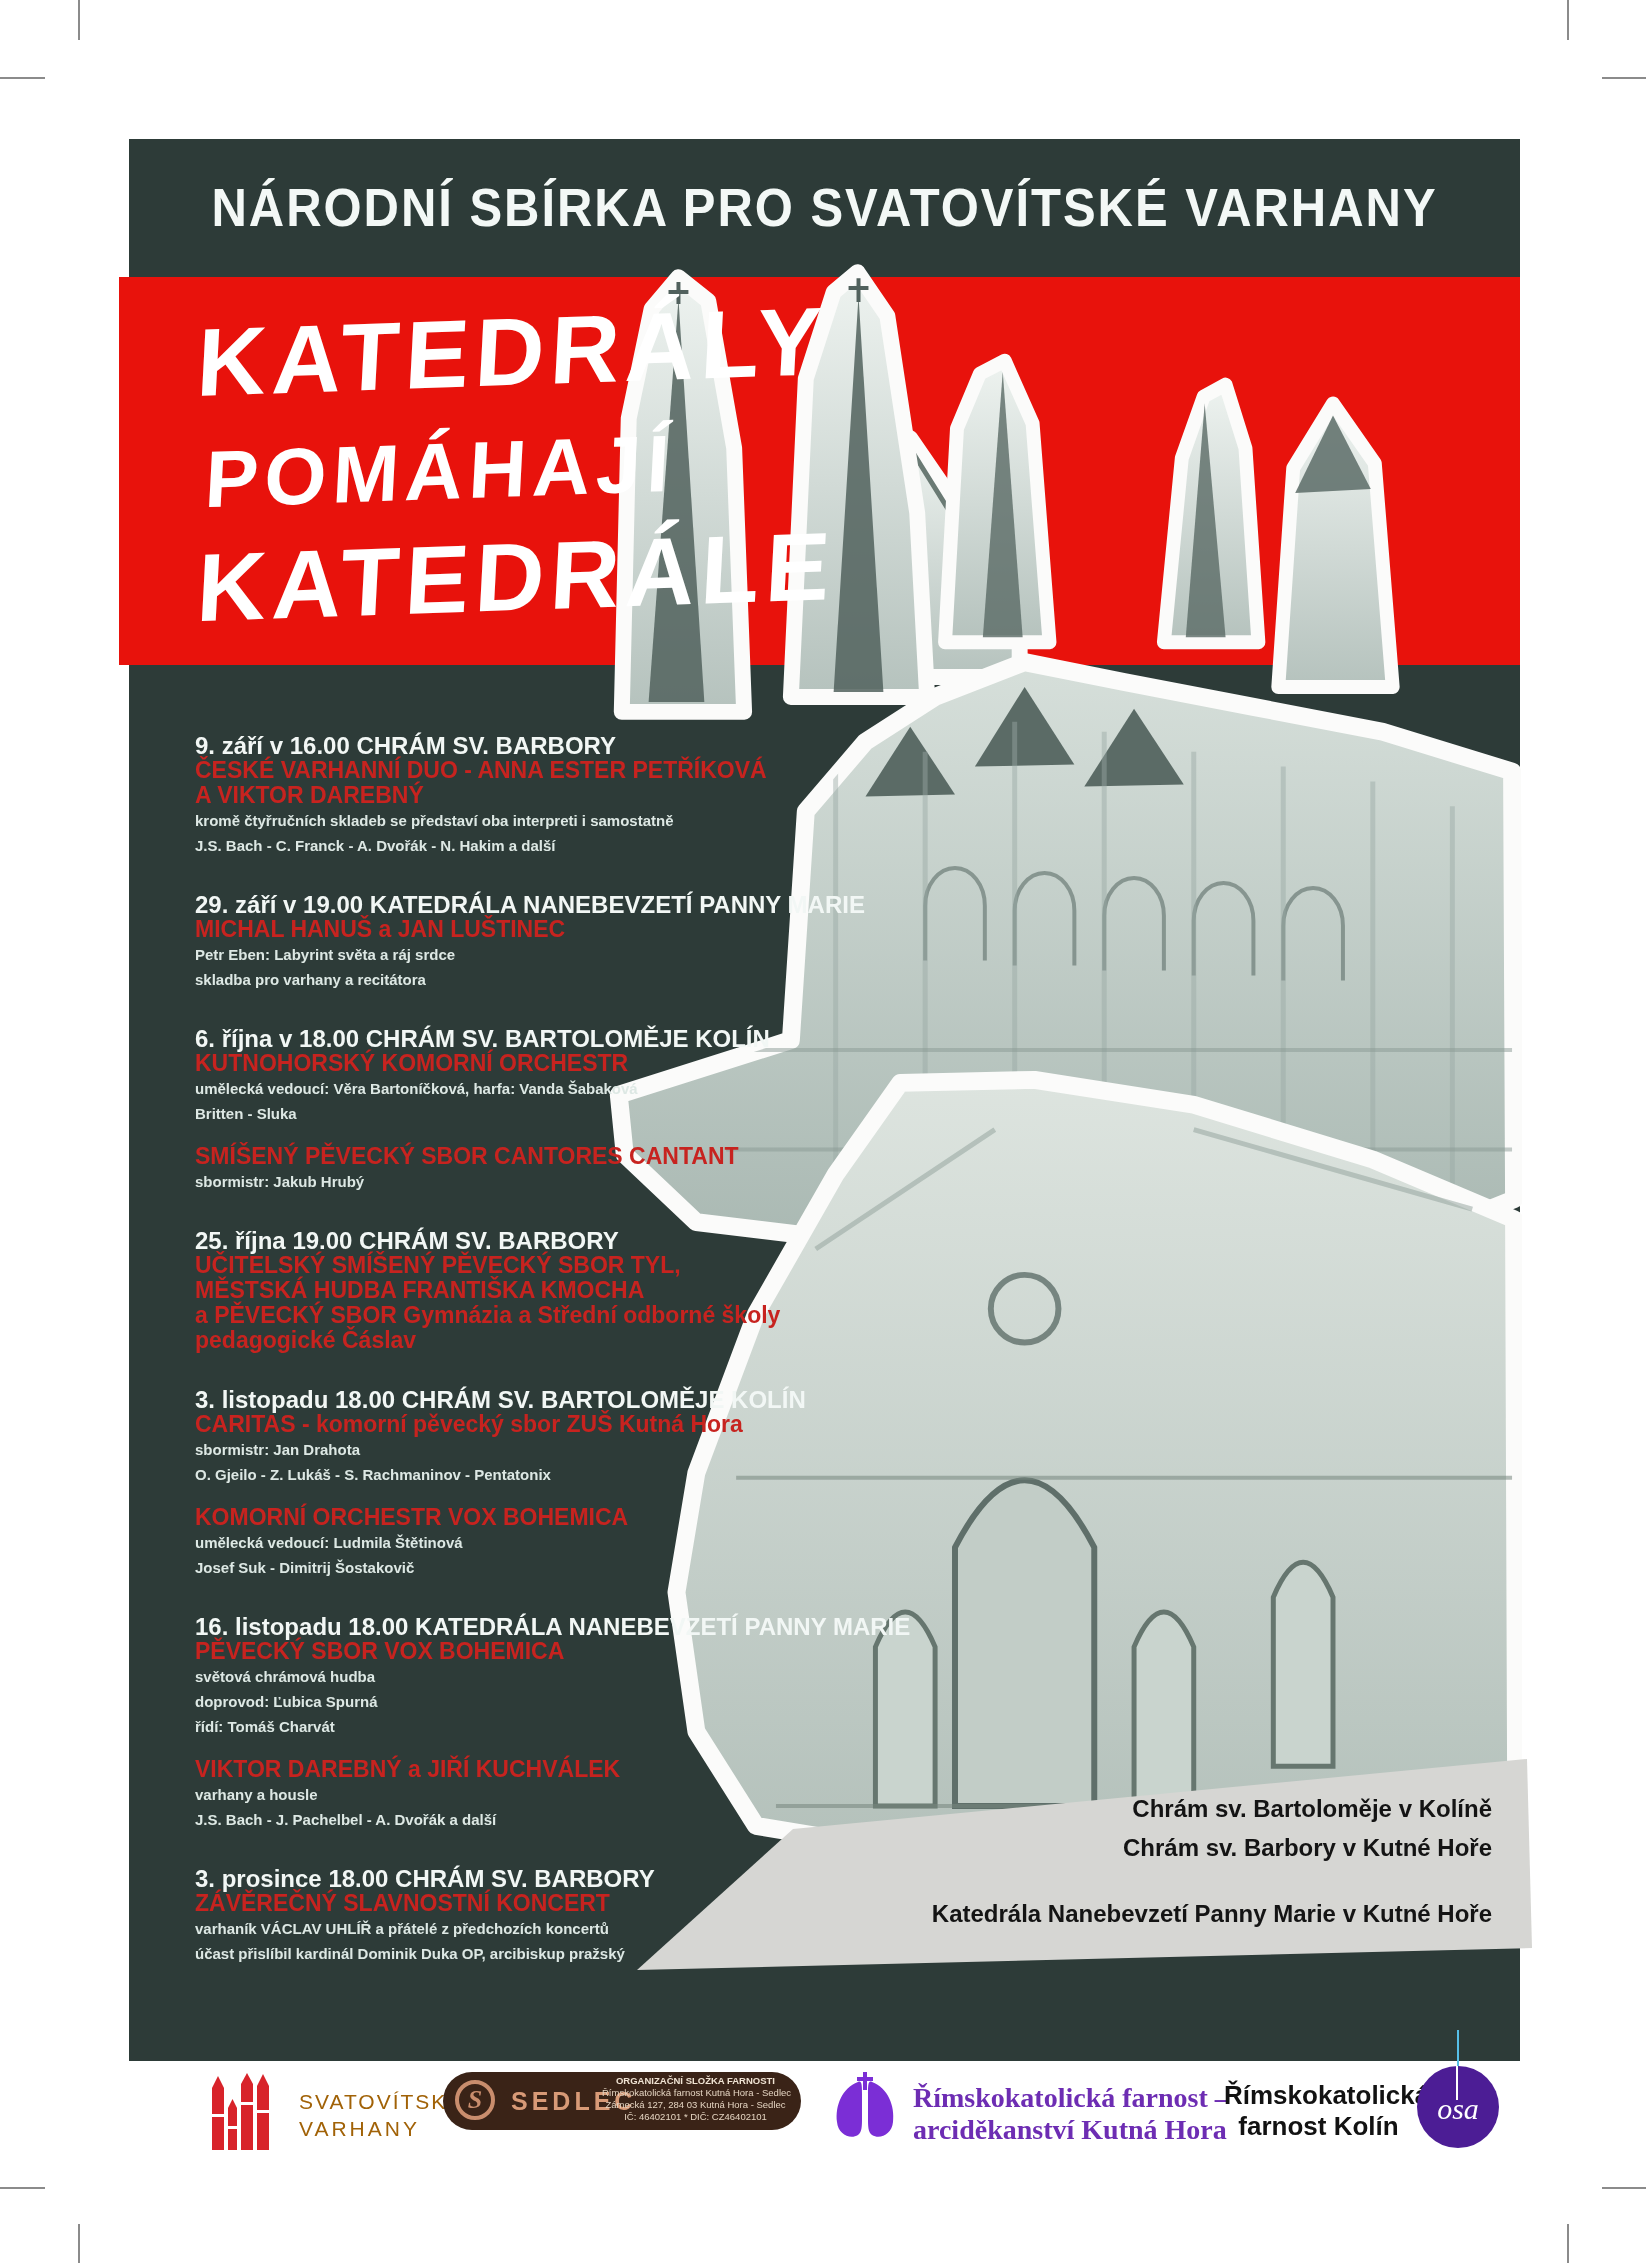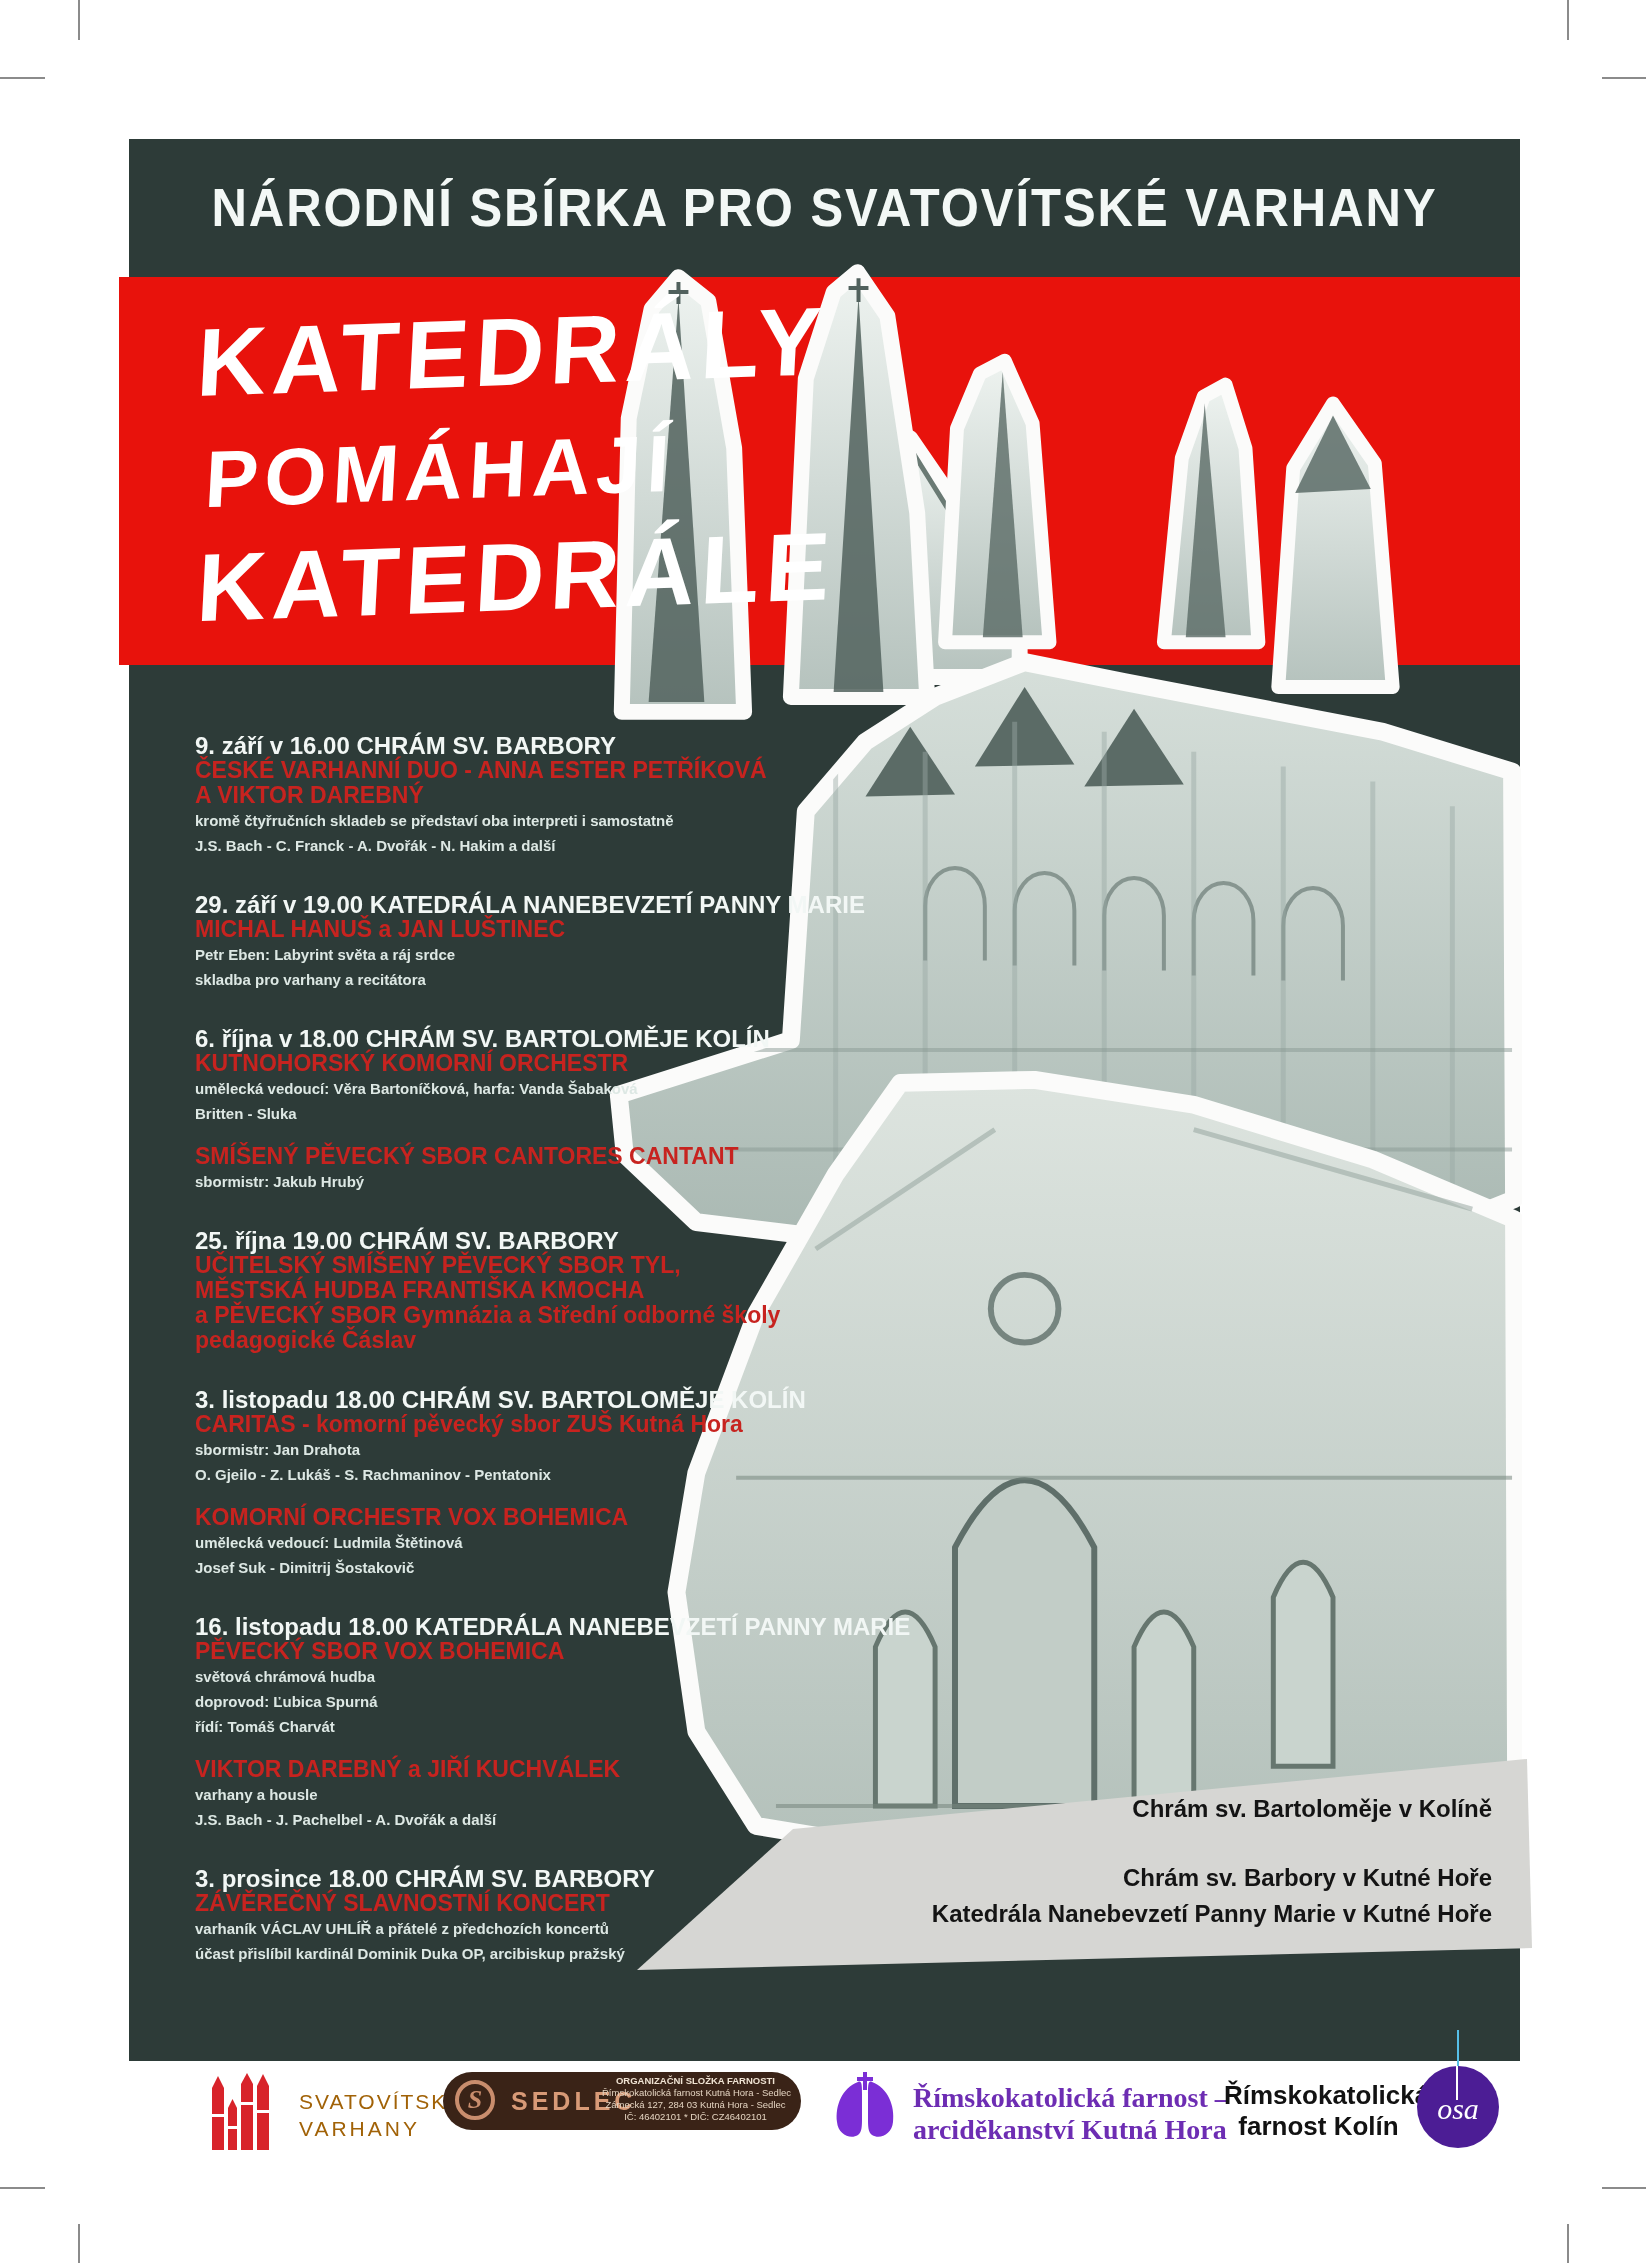--- a/index.html
+++ b/index.html
@@ -40,21 +40,21 @@
   
   .collage{position:absolute;left:577px;top:254px;width:945px;height:1612px;z-index:2;}
 
   
   .plate{position:absolute;left:597px;top:1746px;width:950px;height:239px;z-index:4;}
   .plate-bg{position:absolute;left:0;top:0;width:100%;height:100%;background:#d6d6d3;
     clip-path:polygon(196px 83px,930px 13px,935px 202px,40px 224px);}
   .venue-line{position:absolute;right:55px;text-align:right;color:#141414;
     font-size:24px;font-weight:700;white-space:nowrap;}
   .venue-1{top:49px;}
-  .venue-2{top:118px;}
+  .venue-2{top:88px;}
   .venue-3{top:154px;}
 
   
   .pipes{position:absolute;left:211px;top:2072px;z-index:2;}
   .sv-text{position:absolute;left:299px;top:2088px;color:#a16207;line-height:27px;z-index:2;}
   .sv-l1{font-size:21px;letter-spacing:2px;}
   .sv-l2{font-size:21px;font-weight:400;letter-spacing:3px;}
 
   .sedlec-bar{position:absolute;left:443px;top:2072px;width:358px;height:58px;background:#3a2317;
     border-radius:29px;z-index:2;}

